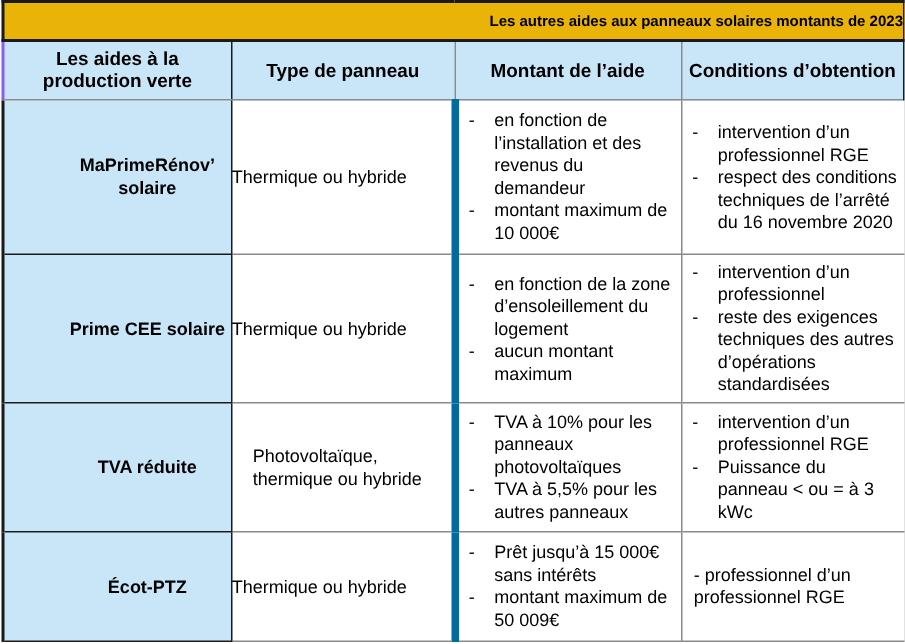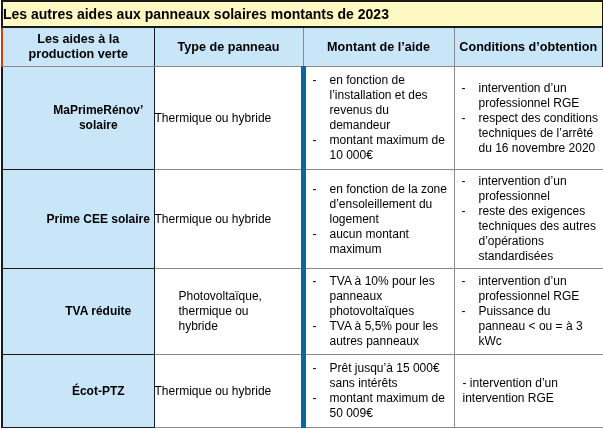--- a/index.html
+++ b/index.html
@@ -1,22 +1,22 @@
 <!DOCTYPE html>
 <html><head>
 <meta charset="utf-8">
 <style>
   html, body { margin: 0; padding: 0; background: #ffffff; }
   body { width: 603px; height: 429px; overflow: hidden; font-family: "Liberation Sans", sans-serif; color: #000; }
   .wrap { position: relative; width: 603px; height: 429px; }
   table { border-collapse: collapse; table-layout: fixed; width: 601px; margin-left: 1px; }
   td, th { font-size: 12px; line-height: 15px; vertical-align: middle; padding: 0; }
-  .title-cell { background: #fef9c3; border: 2px solid #1a1a1a; height: 24px; text-align: left; font-weight: bold; font-size: 14px; }
+  .title-cell { background: #eab308; border: 2px solid #1a1a1a; height: 24px; text-align: right; font-weight: bold; font-size: 10px; }
   .head-cell { background: #c9e6f9; border-right: 1px solid #8a8a8a; border-bottom: 1px solid #8a8a8a; text-align: center; font-weight: bold; height: 38px; font-size: 12.6px; }
-  .head-cell.first { border-left: 2px solid #c2410c; border-right: 1px solid #1a1a1a; }
+  .head-cell.first { border-left: 2px solid #8b5cf6; border-right: 1px solid #1a1a1a; }
   .head-cell.last { border-right: 2px solid #1a1a1a; }
   .name-cell { background: #c9e6f9; border-left: 2px solid #1a1a1a; border-right: 1px solid #1a1a1a; border-bottom: 1px solid #1a1a1a; text-align: center; font-weight: bold; padding-left: 40px; }
   .type-cell { border-right: 5px solid #0369a1; border-bottom: 1px solid #8a8a8a; text-align: left; }
   .list-cell { border-right: 1px solid #8a8a8a; border-bottom: 1px solid #8a8a8a; padding: 2px 4px 2px 4px; }
   .list-cell.last { border-right: 1px solid #8a8a8a; }
   ul { list-style: none; margin: 0; padding: 0; }
   li { position: relative; padding-left: 20px; }
   li::before { content: "-"; position: absolute; left: 3px; top: 0; }
   .plain { padding-left: 4px; }
 </style>
@@ -71,21 +71,21 @@
     <td class="list-cell last">
       <ul>
         <li>intervention d’un professionnel</li>
         <li>reste des exigences techniques des autres d’opérations standardisées</li>
       </ul>
     </td>
   </tr>
 
   <tr style="height:86px">
     <td class="name-cell">TVA réduite</td>
-    <td class="type-cell" style="padding:0 24px">Photovoltaïque, thermique ou hybride</td>
+    <td class="type-cell" style="padding:0 14px">Photovoltaïque, thermique ou hybride</td>
     <td class="list-cell">
       <ul>
         <li>TVA à 10% pour les panneaux photovoltaïques</li>
         <li>TVA à 5,5% pour les autres panneaux</li>
       </ul>
     </td>
     <td class="list-cell last">
       <ul>
         <li>intervention d’un professionnel RGE</li>
         <li>Puissance du panneau &lt; ou = à 3 kWc</li>
@@ -96,18 +96,18 @@
   <tr style="height:73px">
     <td class="name-cell">Écot-PTZ</td>
     <td class="type-cell">Thermique ou hybride</td>
     <td class="list-cell">
       <ul>
         <li>Prêt jusqu’à 15 000€ sans intérêts</li>
         <li>montant maximum de 50 009€</li>
       </ul>
     </td>
     <td class="list-cell last">
-      <div class="plain">- intervention d’un intervention RGE</div>
+      <div class="plain">- professionnel d’un professionnel RGE</div>
     </td>
   </tr>
 </tbody>
     </table>
 </div>
 
 </body></html>

